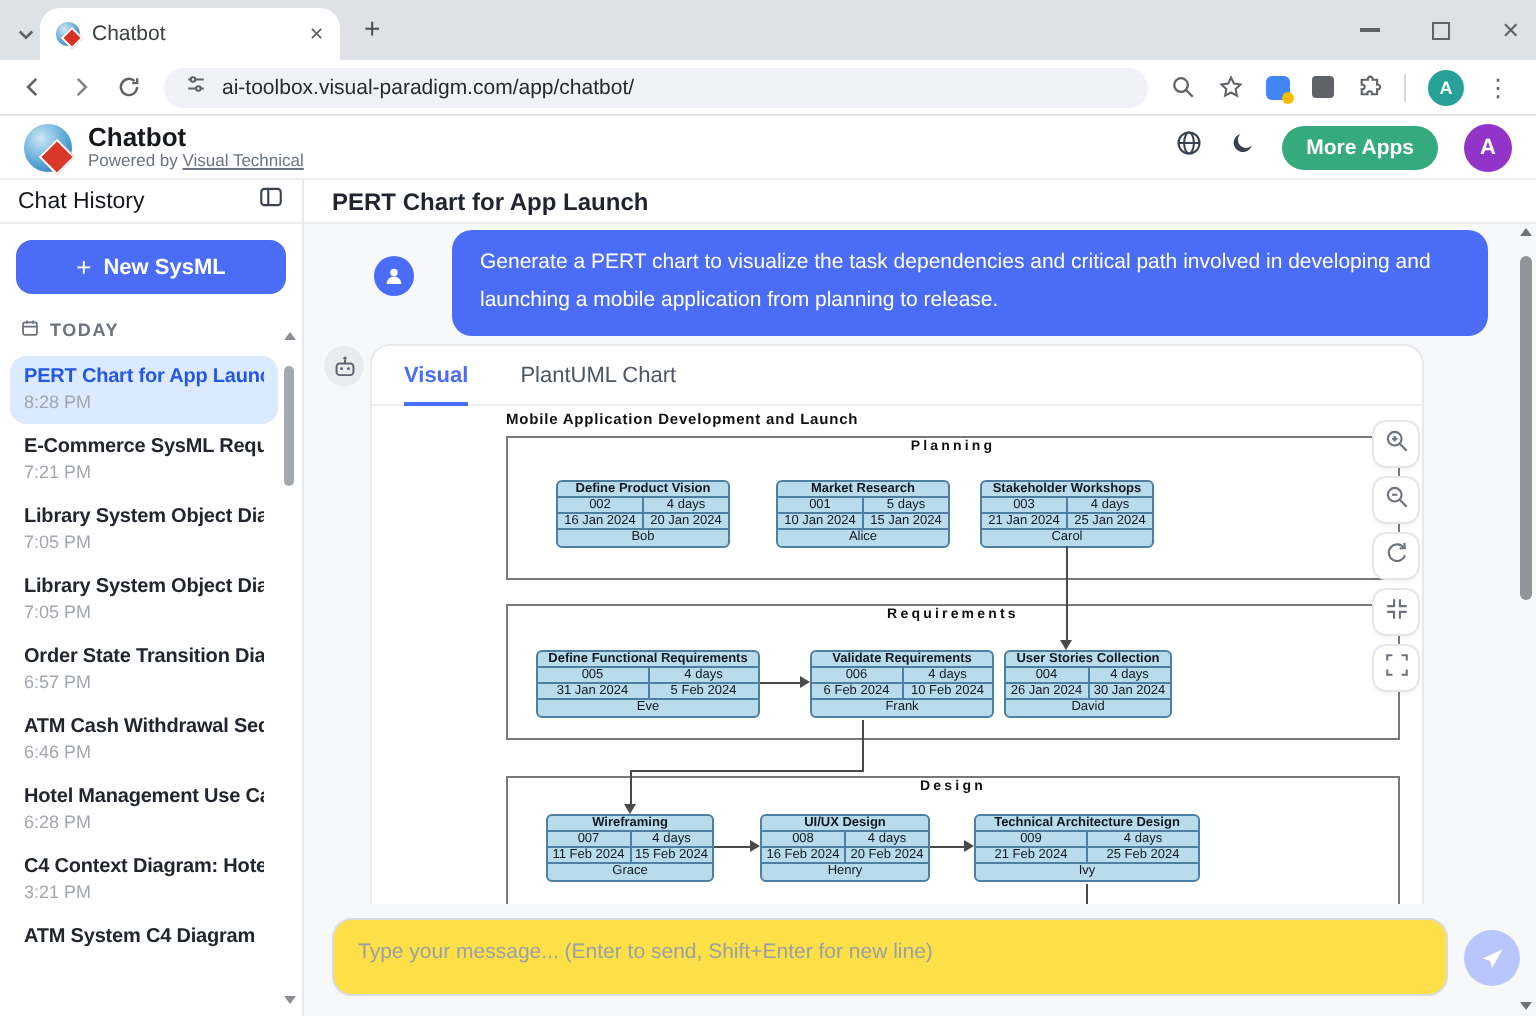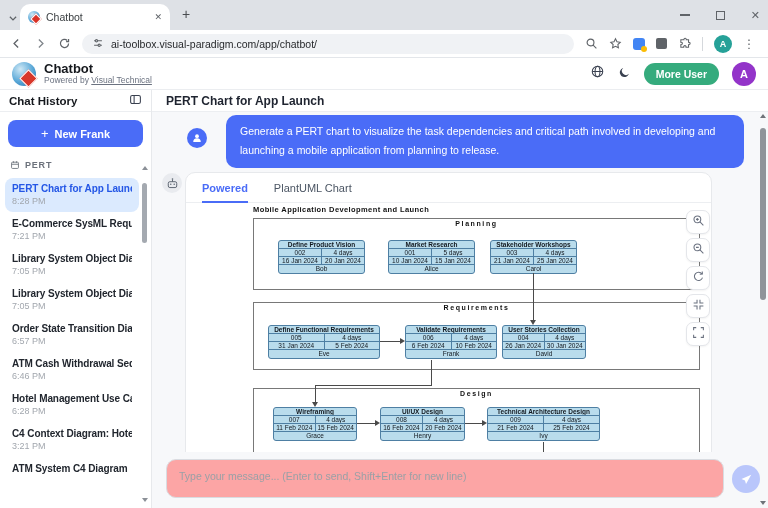--- a/index.html
+++ b/index.html
@@ -40,21 +40,21 @@
   .powered{font-size:8.5px;color:#6b7280}
   .powered a{color:#6b7280;text-decoration:underline}
   .ah-right{margin-left:auto;display:flex;align-items:center;gap:13px}
   .moreapps{background:var(--green);color:#fff;font-size:10.5px;font-weight:700;border:none;border-radius:13px;height:22px;padding:0 12px;display:flex;align-items:center}
   .app-avatar{width:24px;height:24px;border-radius:50%;background:var(--purple);color:#fff;font-size:11px;font-weight:700;display:flex;align-items:center;justify-content:center}
 
   
   .content{display:flex;height:418px}
   .sidebar{width:152px;border-right:1px solid #e7e9ec;background:#fff;display:flex;flex-direction:column;position:relative}
   .side-head{height:22px;border-bottom:1px solid #eceef1;display:flex;align-items:center;justify-content:space-between;padding:0 9px}
-  .side-title{font-size:11.5px;font-weight:700;color:#15181d}
+  .side-title{font-size:11.5px;font-weight:400;color:#15181d}
   .newchat{margin:8px 8px 0;height:27px;border:none;border-radius:8px;background:var(--accent);color:#fff;font-size:11px;font-weight:600;display:flex;align-items:center;justify-content:center;gap:6px;font-family:inherit}
   .newchat .plus{font-size:13px;font-weight:400}
   .searchbox{margin:7px 8px 0;height:25px;border:1px solid #d8dbe0;border-radius:8px;background:#fff;display:flex;align-items:center;padding:0 8px}
   .searchbox input{border:none;outline:none;width:100%;font-size:10px;color:#374151;font-family:inherit;background:transparent}
   .searchbox input::placeholder{color:#9aa0a6}
   .todayrow{margin:9px 8px 2px 10px;display:flex;align-items:center;gap:5px;color:#6c727c}
   .todaytxt{font-size:9px;font-weight:700;letter-spacing:.8px}
   .chat-list{flex:1;overflow:hidden;padding:2px 12px 0 5px}
   .chat-item{padding:5px 7px 6px;border-radius:8px;margin-bottom:1px}
   .chat-item.active{background:var(--activebg)}
@@ -95,21 +95,21 @@
 
   .fbtns{position:absolute;left:534px;top:98px;display:flex;flex-direction:column;gap:4px;z-index:5}
   .fbtn{width:24px;height:24px;background:#fff;border:1px solid #e4e6ea;border-radius:7px;box-shadow:0 1px 2px rgba(0,0,0,.05);display:flex;align-items:center;justify-content:center}
 
   .vscroll{position:absolute;right:1px;top:24px;bottom:3px;width:8px;z-index:9}
   .vs-up{position:absolute;top:0;left:1px;width:0;height:0;border-left:3px solid transparent;border-right:3px solid transparent;border-bottom:4px solid #6f7379}
   .vs-thumb{position:absolute;top:14px;left:1px;width:6px;height:172px;background:#8f949a;border-radius:3px}
   .vs-down{position:absolute;bottom:0;left:1px;width:0;height:0;border-left:3px solid transparent;border-right:3px solid transparent;border-top:4px solid #6f7379}
 
   .input-strip{height:56px;position:relative}
-  .msgbox{position:absolute;left:14px;right:44px;top:7px;height:39px;background:#fca5a5;border:1px solid #d9dce1;border-radius:10px;padding:6px 12px 0}
+  .msgbox{position:absolute;left:14px;right:44px;top:7px;height:39px;background:#fde047;border:1px solid #d9dce1;border-radius:10px;padding:6px 12px 0}
   .msgbox input{width:100%;border:none;outline:none;font-size:10.5px;color:#374151;font-family:inherit;background:transparent}
   .msgbox input::placeholder{color:#9aa0a6}
   .send{position:absolute;right:8px;top:13px;width:28px;height:28px;border-radius:50%;background:#b9c6fb;border:none;display:flex;align-items:center;justify-content:center}
 </style>
 </head>
 <body>
 
 <div class="screen">
 
   <div class="tabstrip">
@@ -187,44 +187,44 @@
     </div>
     <div class="ah-right">
       <span><svg width="15" height="15" viewBox="0 0 16 16" fill="none" stroke="#3a4150" stroke-width="1.1">
             <circle cx="8" cy="8" r="5.6"></circle>
             <ellipse cx="8" cy="8" rx="2.6" ry="5.6"></ellipse>
             <path d="M2.4 8h11.2"></path>
           </svg></span>
       <span><svg width="13" height="13" viewBox="0 0 16 16">
             <path d="M13.4 9.6A5.7 5.7 0 1 1 6.4 2.4a4.6 4.6 0 0 0 7 7.2z" fill="#3a4150"></path>
           </svg></span>
-      <button class="moreapps">More User</button>
+      <button class="moreapps">More Apps</button>
       <span class="app-avatar">A</span>
     </div>
   </div>
 
   <div class="content">
     <aside class="sidebar">
       <div class="side-head">
         <span class="side-title">Chat History</span>
         <span><svg width="13" height="13" viewBox="0 0 16 16" fill="none" stroke="#3a4150" stroke-width="1.3">
               <rect x="2" y="3" width="12" height="10" rx="2"></rect>
               <path d="M6.3 3v10"></path>
             </svg></span>
       </div>
       <button class="newchat">
           <span class="plus">+</span>
-          <span>New Frank</span>
+          <span>New SysML</span>
         </button>
       <div class="todayrow">
         <span><svg width="10" height="10" viewBox="0 0 16 16" fill="none" stroke="#6c727c" stroke-width="1.4">
               <rect x="2.5" y="3.5" width="11" height="10" rx="1.5"></rect>
               <path d="M2.5 6.8h11M5.5 2v2.5M10.5 2v2.5"></path>
             </svg></span>
-        <span class="todaytxt">PERT</span>
+        <span class="todaytxt">TODAY</span>
       </div>
       <div class="chat-list">
           <div class="chat-item active">
             <div class="ci-title">PERT Chart for App Launch</div>
             <div class="ci-time">8:28 PM</div>
           </div>
           <div class="chat-item">
             <div class="ci-title">E-Commerce SysML Require...</div>
             <div class="ci-time">7:21 PM</div>
           </div>
@@ -280,21 +280,21 @@
               <rect x="2.8" y="5.8" width="10.4" height="7.2" rx="2"></rect>
               <path d="M8 5.8V3.6"></path>
               <circle cx="8" cy="2.6" r="1" fill="#5b6470" stroke="none"></circle>
               <circle cx="5.9" cy="9" r=".9" fill="#5b6470" stroke="none"></circle>
               <circle cx="10.1" cy="9" r=".9" fill="#5b6470" stroke="none"></circle>
             </svg>
         </span>
 
         <div class="card">
           <div class="tabsrow">
-              <div class="tab active">Powered</div>
+              <div class="tab active">Visual</div>
               <div class="tab">PlantUML Chart</div>
             </div>
           <div class="dwrap">
             <div class="dtitle">Mobile Application Development and Launch</div>
           <div class="sec" style="top: 15px; height: 72px;">
                 <div class="sec-label">Planning</div>
               </div>
               <div class="task" style="left: 92px; top: 37px; width: 87px;">
                 <div class="t-name">Define Product Vision</div>
                 <div class="t-row">

